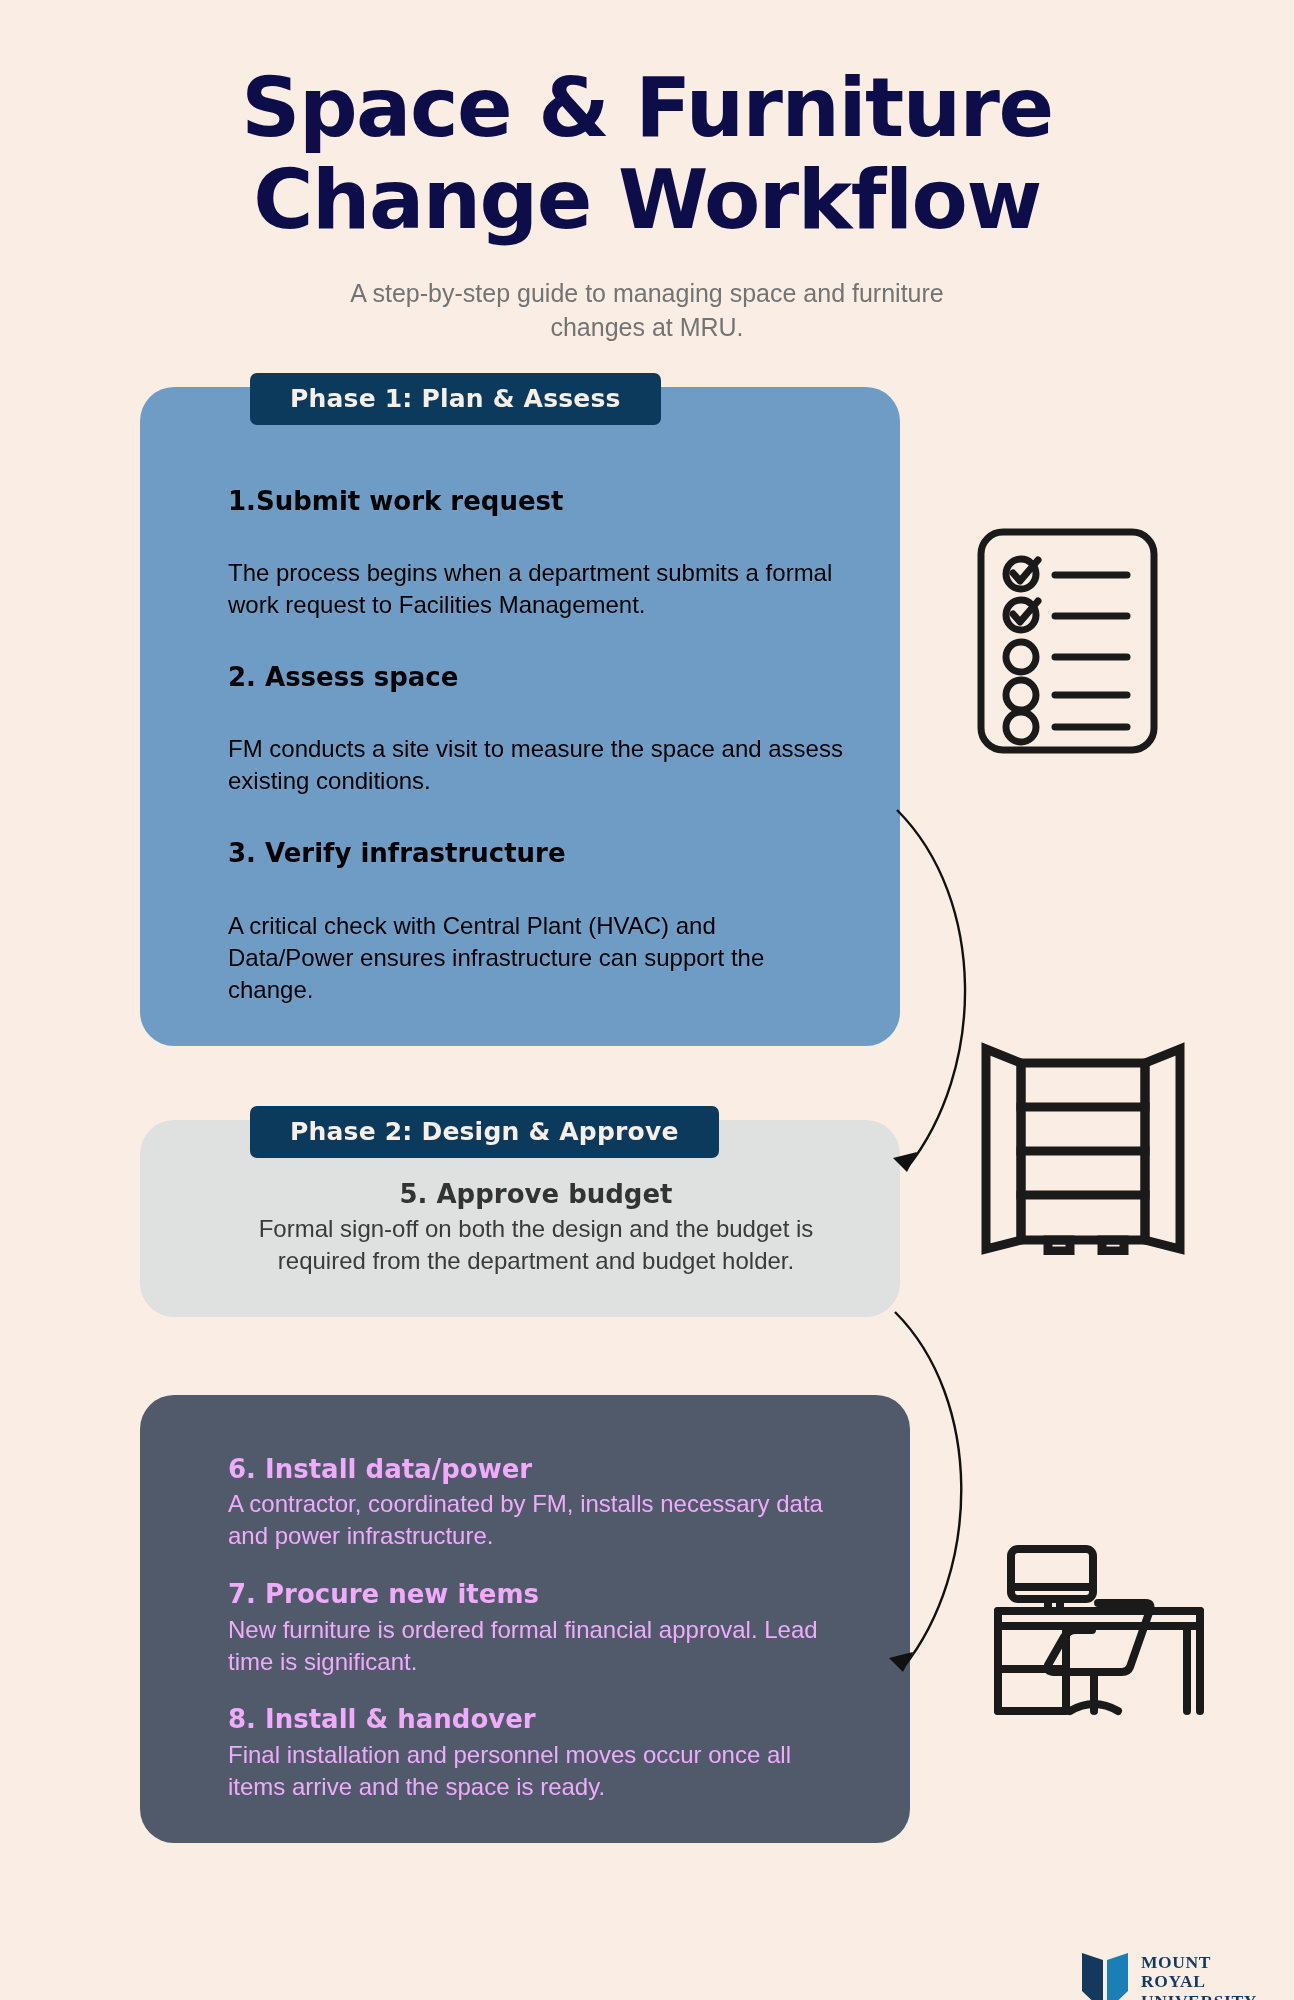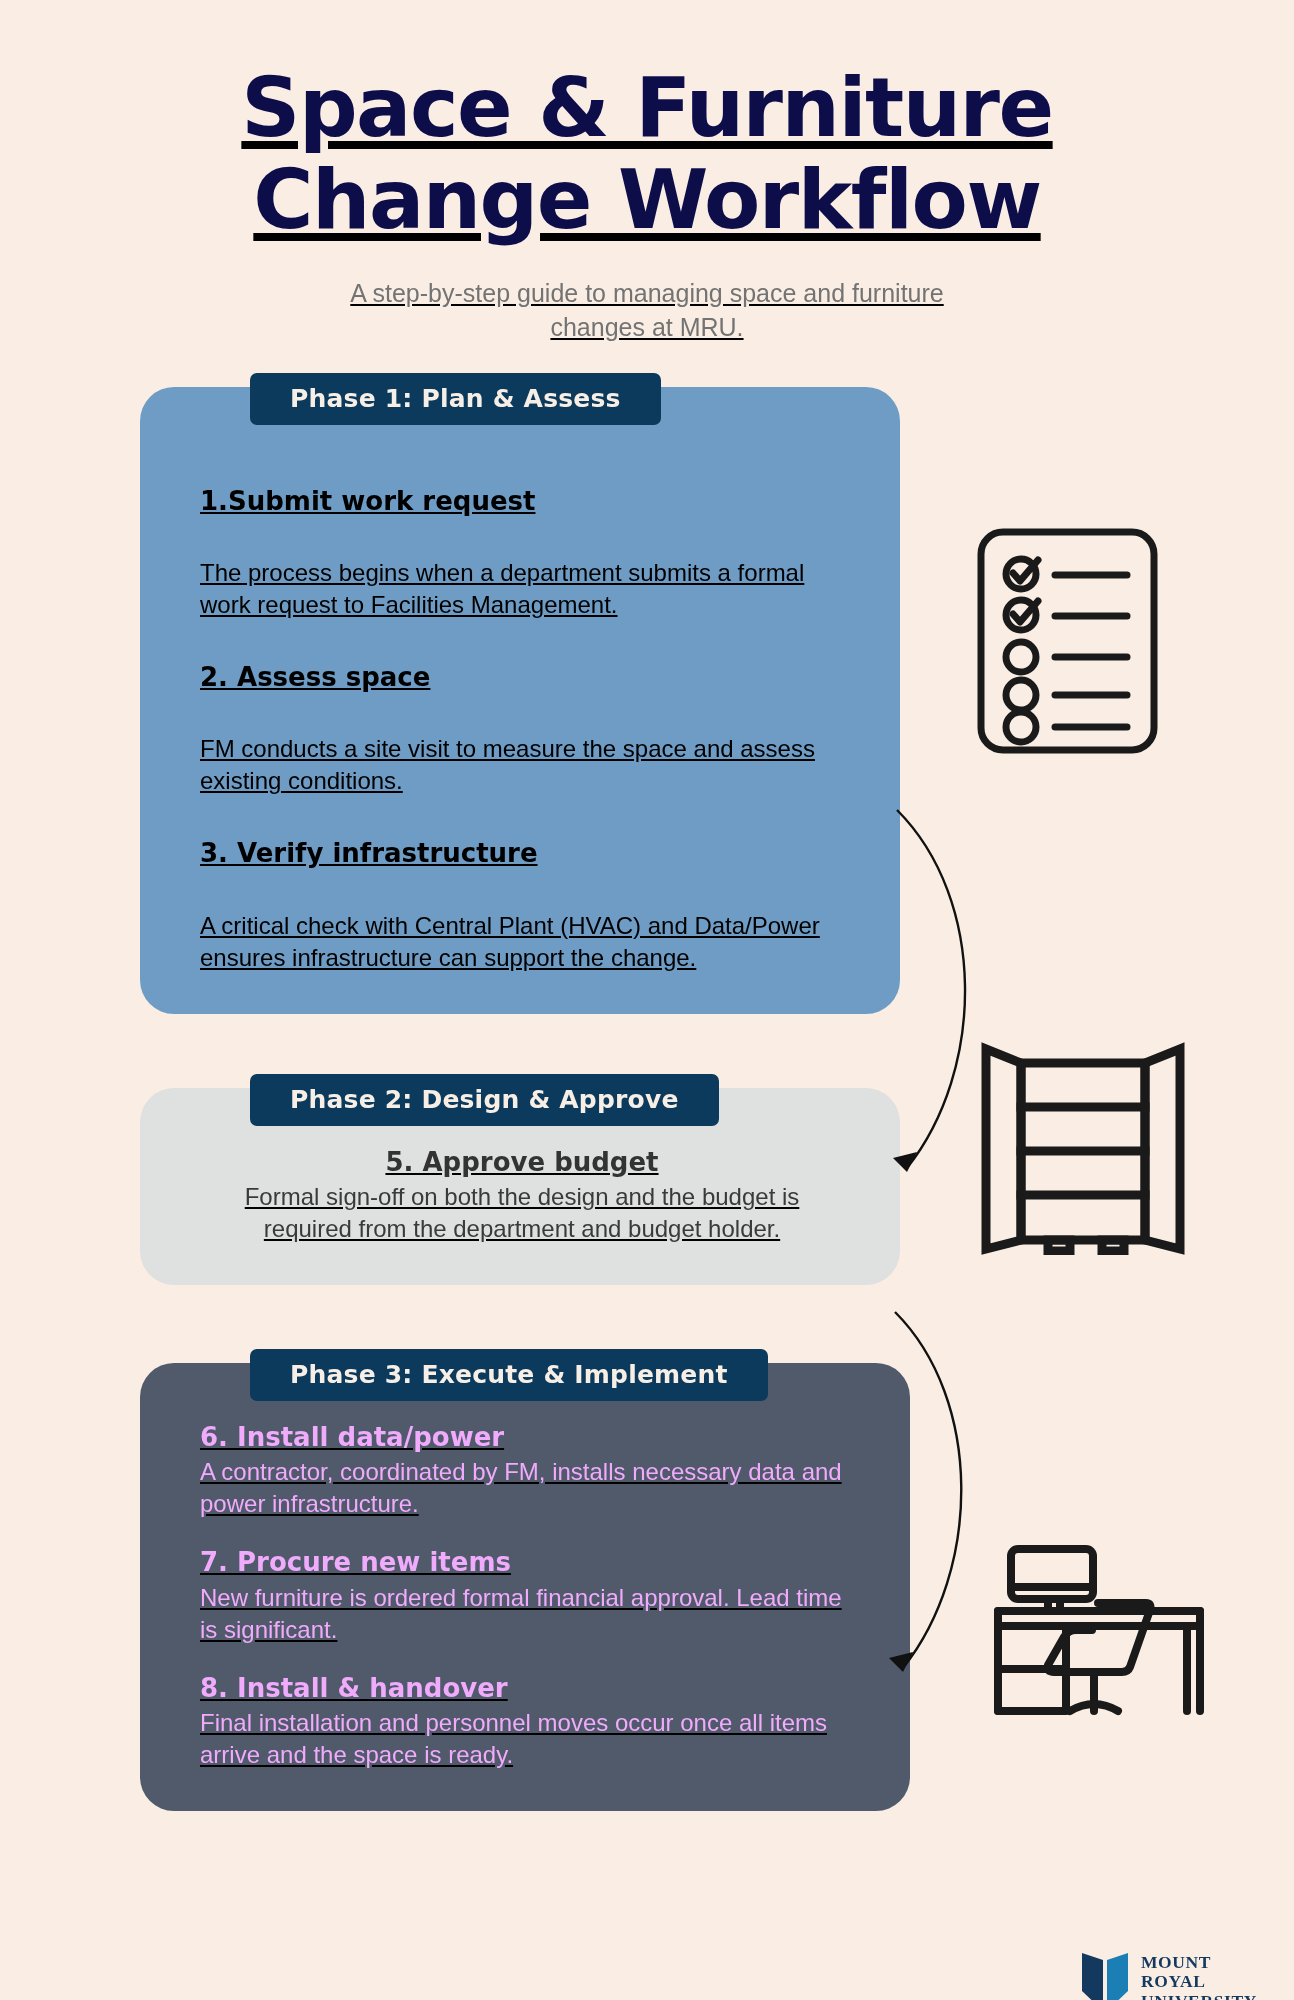--- a/index.html
+++ b/index.html
@@ -8,21 +8,20 @@
     height: 2000px;
     background: #faeee4;
     font-family: "Liberation Sans", sans-serif;
     overflow: hidden;
   }
   .page {
     position: relative;
     width: 1294px;
     height: 2000px;
     background: #faeee4;
-    text-decoration: underline;
   }
 
   
   .header { padding-top: 62px; text-align: center; }
   .title {
     font-family: "DejaVu Sans", sans-serif;
     font-weight: 700;
     font-size: 82px;
     line-height: 1.12;
     letter-spacing: -1.5px;
@@ -39,21 +38,21 @@
     font-weight: 400;
   }
 
   
   .phases { position: relative; margin-top: 42px; }
 
   .phase {
     position: relative;
     margin: 0 0 0 140px;
     border-radius: 34px;
-    padding: 58px 56px 40px 60px;
+    padding: 58px 56px 40px 88px;
   }
   .phase-1 { width: 760px; background: #6e9cc4; }
   .phase-2 { width: 760px; background: #dfe0e0; margin-top: 74px; text-align: center; }
   .phase-3 { width: 770px; background: #505a6b; margin-top: 78px; }
 
   .phase-banner {
     position: absolute;
     top: -14px;
     left: 110px;
     background: #0b3a5d;
@@ -151,21 +150,20 @@
     <section class="phase phase-2">
       <div class="phase-banner">Phase 2: Design &amp; Approve</div>
 
       <div class="step">
         <div class="step-title">5. Approve budget</div>
         <div class="step-desc">Formal sign-off on both the design and the budget is required from the department and budget holder.</div>
       </div>
     </section>
 
     <section class="phase phase-3">
-      <div class="phase-banner">Phase 3: Execute &amp; Implement</div>
 
       <div class="step">
         <div class="step-title">6. Install data/power</div>
         <div class="step-desc">A contractor, coordinated by FM, installs necessary data and power infrastructure.</div>
       </div>
       <div class="step">
         <div class="step-title">7. Procure new items</div>
         <div class="step-desc">New furniture is ordered formal financial approval. Lead time is significant.</div>
       </div>
       <div class="step">

